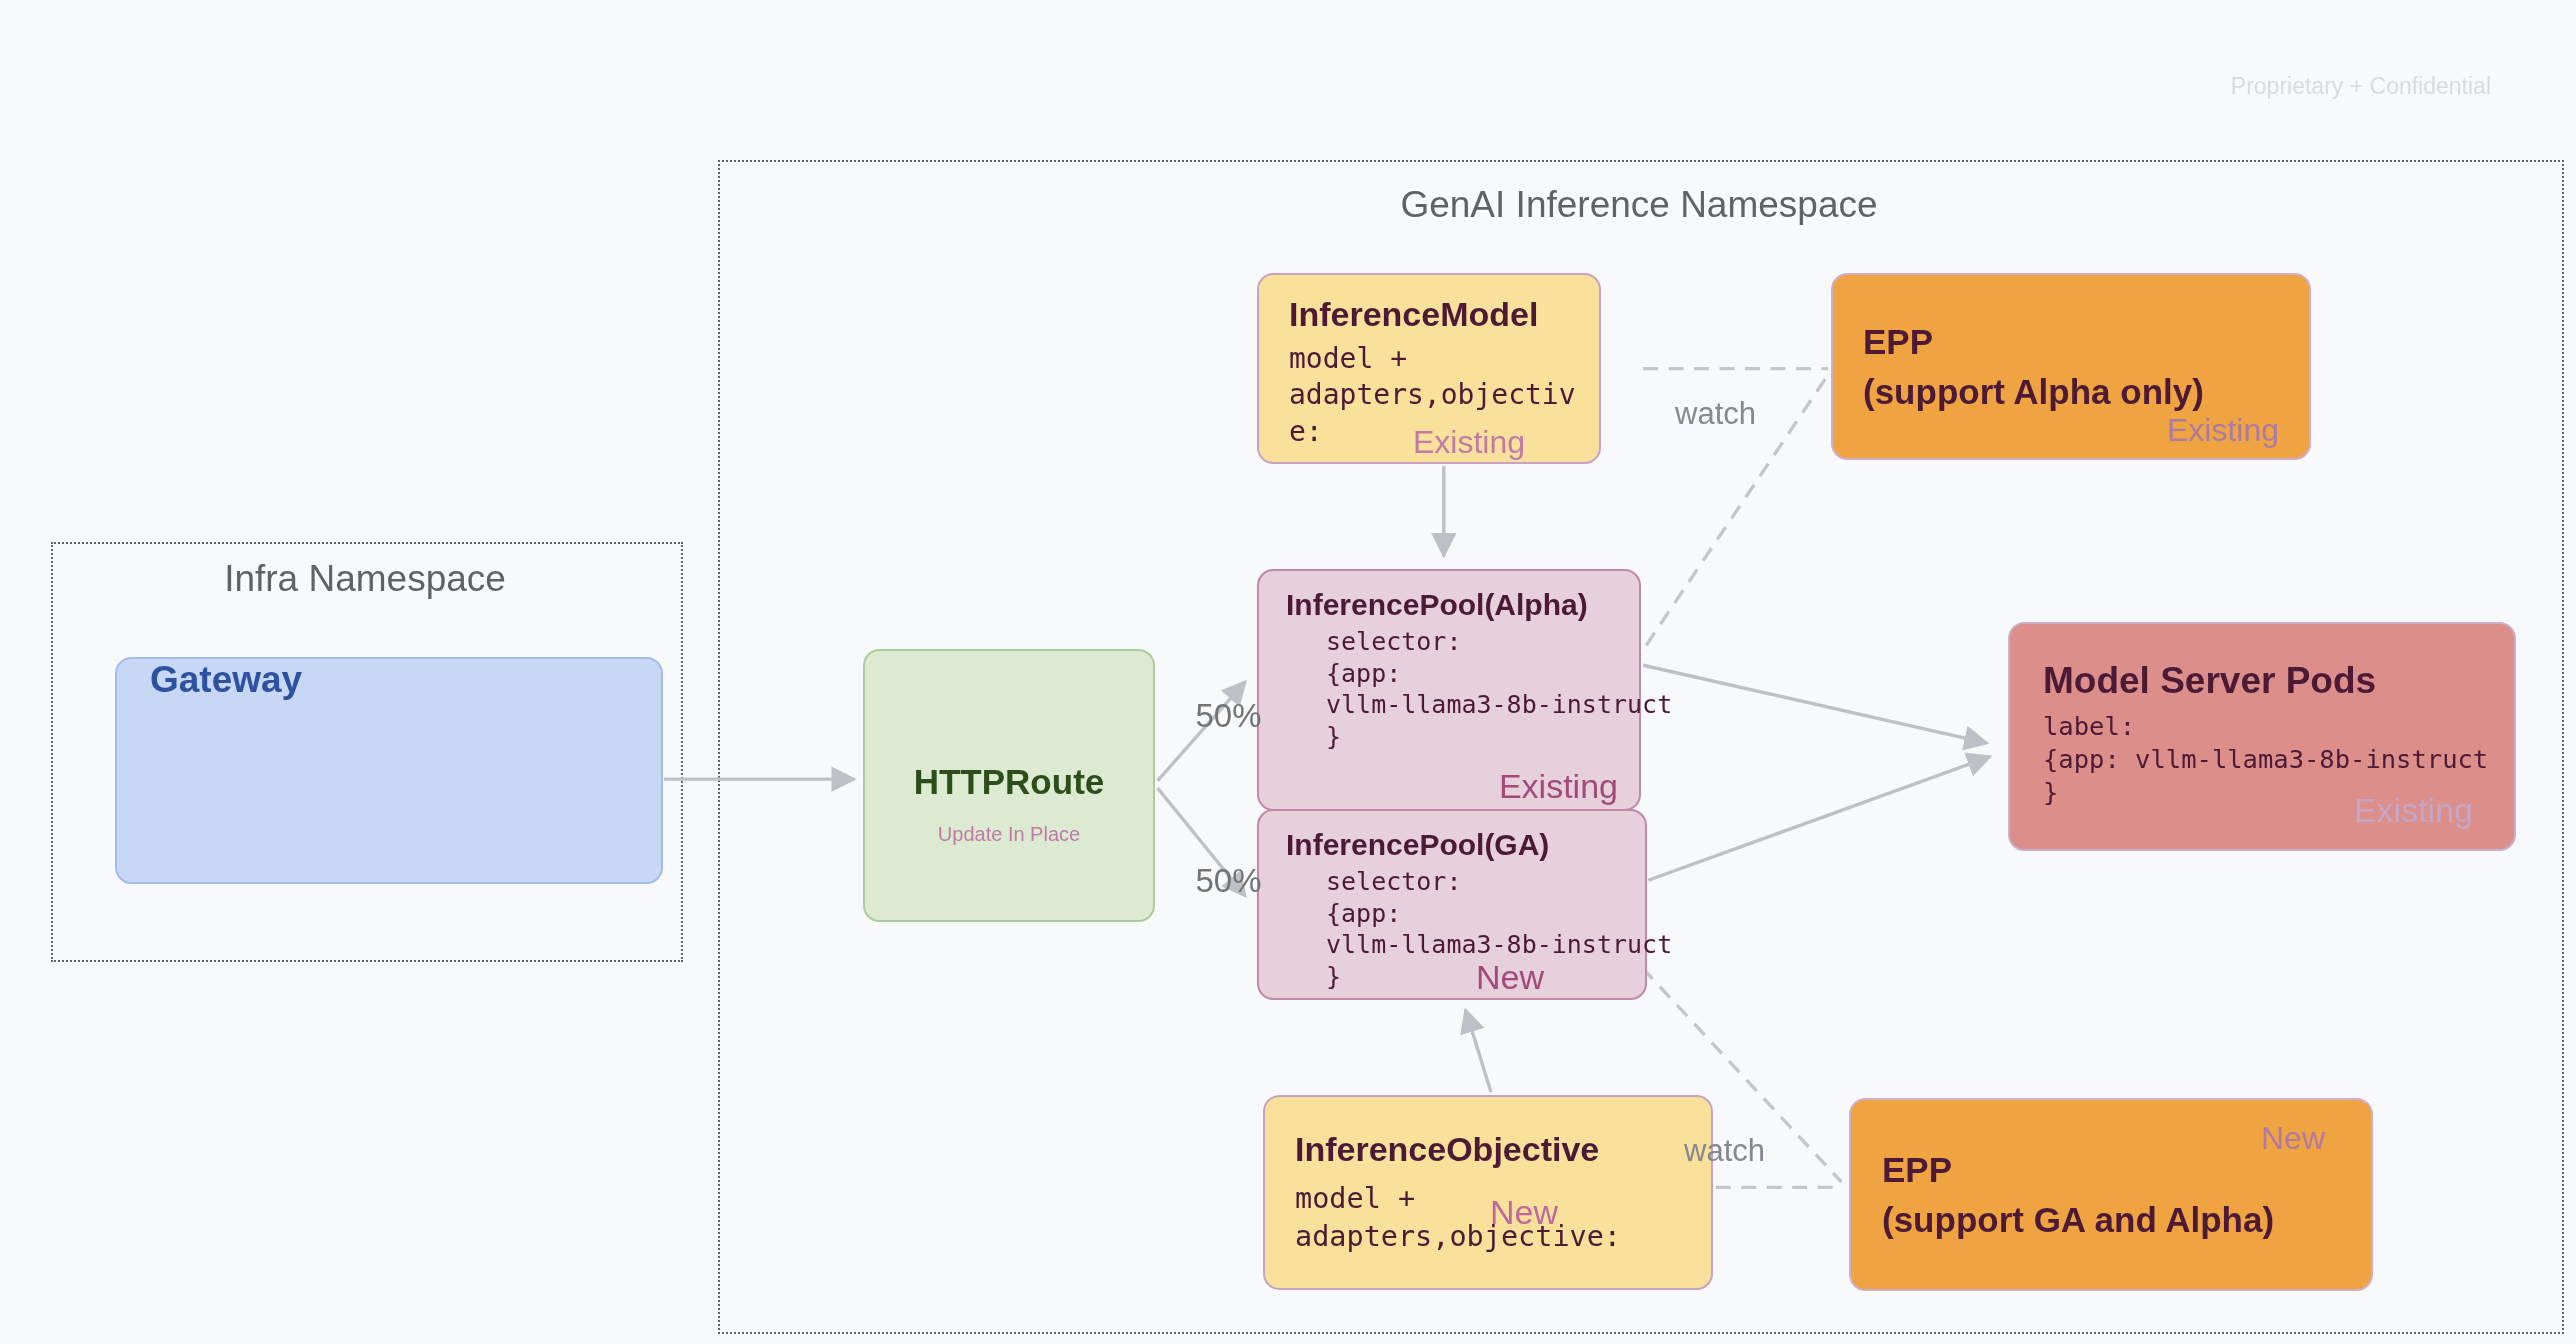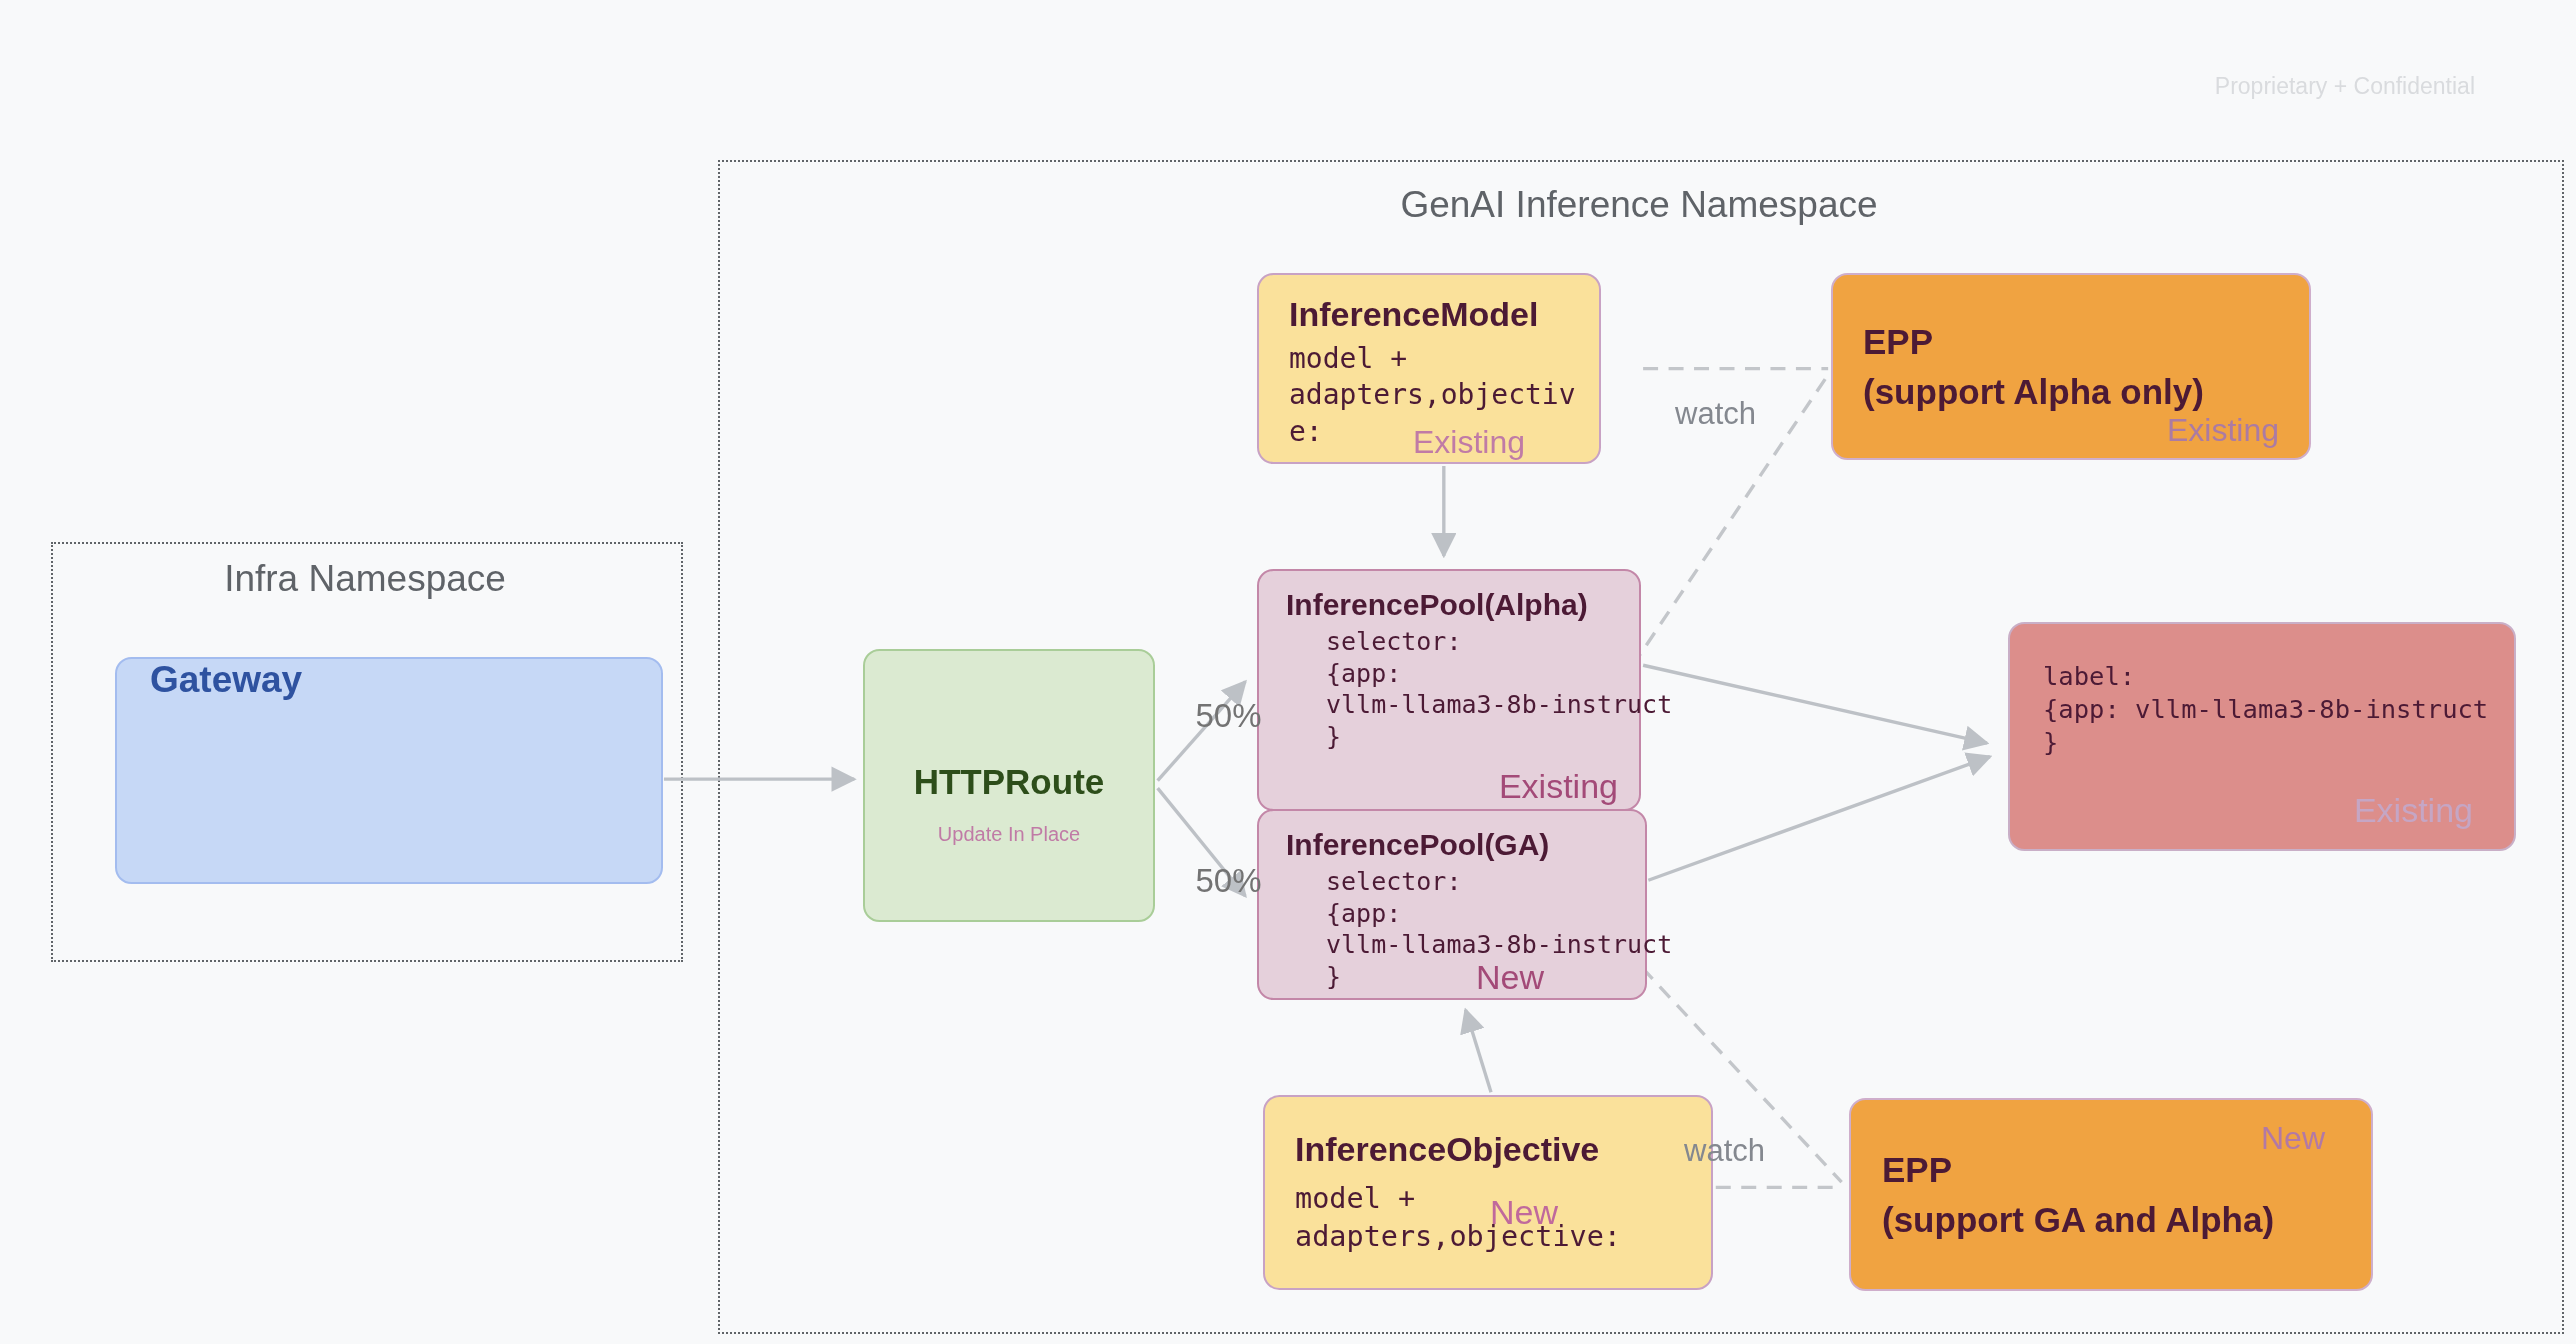--- a/index.html
+++ b/index.html
@@ -14,21 +14,21 @@
   .pink{background:#E5D0DB;border-color:#C387A8;}
   .salmon{background:#DC8E8B;border-color:#C9AFC7;}
   .green{background:#DBEAD1;border-color:#A9CD98;}
   .blue{background:#C6D8F6;border-color:#A3BCEF;}
   .maroon-title{font-weight:bold;color:#4C1A35;}
   .mono{font-family:"DejaVu Sans Mono", monospace;color:#4C1A35;white-space:pre;}
   .status{position:absolute;}
   .edge-label{position:absolute;z-index:3;text-align:center;}
   .lbl-50{font-size:33px;color:#737373;}
   .lbl-watch{font-size:31px;color:#84888F;}
-  .confidential{position:absolute;top:73px;right:101px;font-size:23px;color:#D9DBDE;z-index:2;}
+  .confidential{position:absolute;top:73px;right:85px;font-size:23px;color:#D9DBDE;z-index:2;}
 
   
   .n-gateway{left:115px;top:657px;width:548px;height:227px;display:flex;align-items:flex-start;}
   .n-gateway .node-title{color:#2E52A0;font-size:37px;font-weight:bold;padding-left:33px;}
   
   .n-httproute{left:863px;top:649px;width:292px;height:273px;display:flex;flex-direction:column;
                align-items:center;justify-content:center;gap:21px;}
   .n-httproute .node-title{color:#2D4E1A;font-size:35px;font-weight:bold;}
   .n-httproute .node-sub{color:#C07BA6;font-size:20px;}
   
@@ -131,20 +131,21 @@
     <div class="status">Existing</div>
   </div>
 
   <div class="node pink n-poolga">
     <div class="node-title maroon-title">InferencePool(GA)</div>
     <div class="mono"><span>selector:</span><br><span>{app:</span><br><span>vllm-llama3-8b-instruct</span><br><span>}</span></div>
     <div class="status">New</div>
   </div>
 
   <div class="node salmon n-pods">
+    <div class="node-title maroon-title">Model Server Pods</div>
     <div class="mono"><span>label:</span><br><span>{app: vllm-llama3-8b-instruct</span><br><span>}</span></div>
     <div class="status">Existing</div>
   </div>
 
   <div class="node yellow n-infobj">
     <div class="node-title maroon-title">InferenceObjective</div>
     <div class="mono"><span>model +</span><br><span>adapters,objective:</span></div>
     <div class="status-inline">New</div>
   </div>
 

